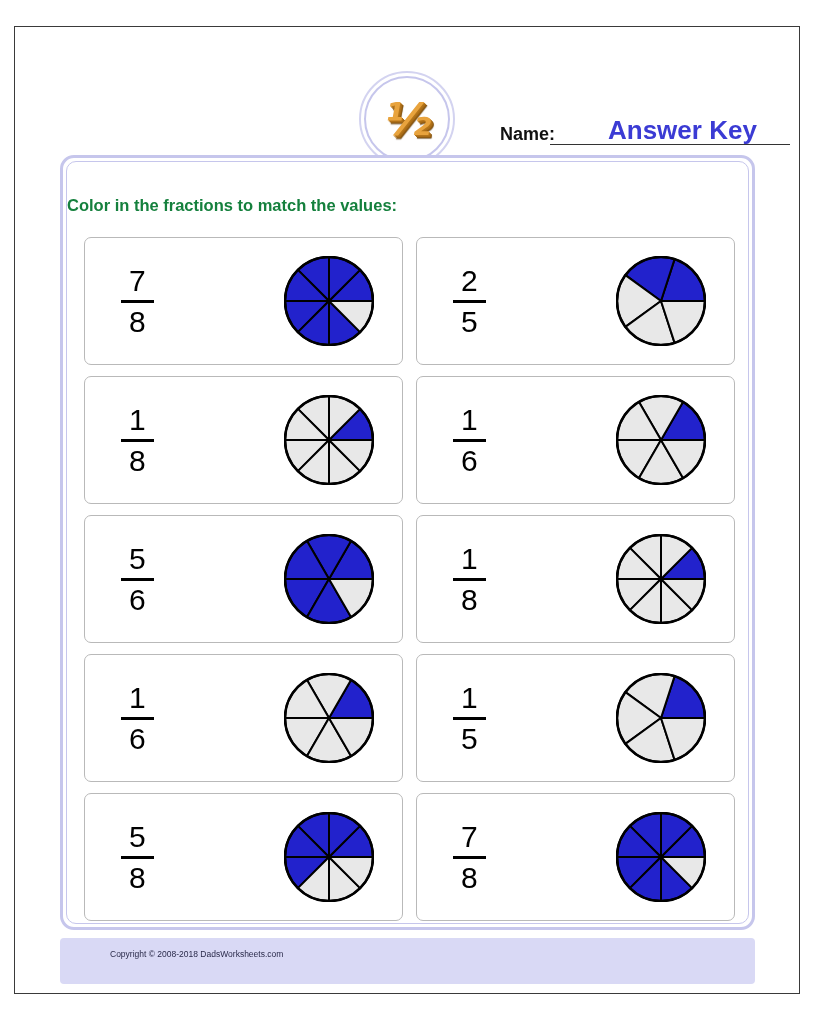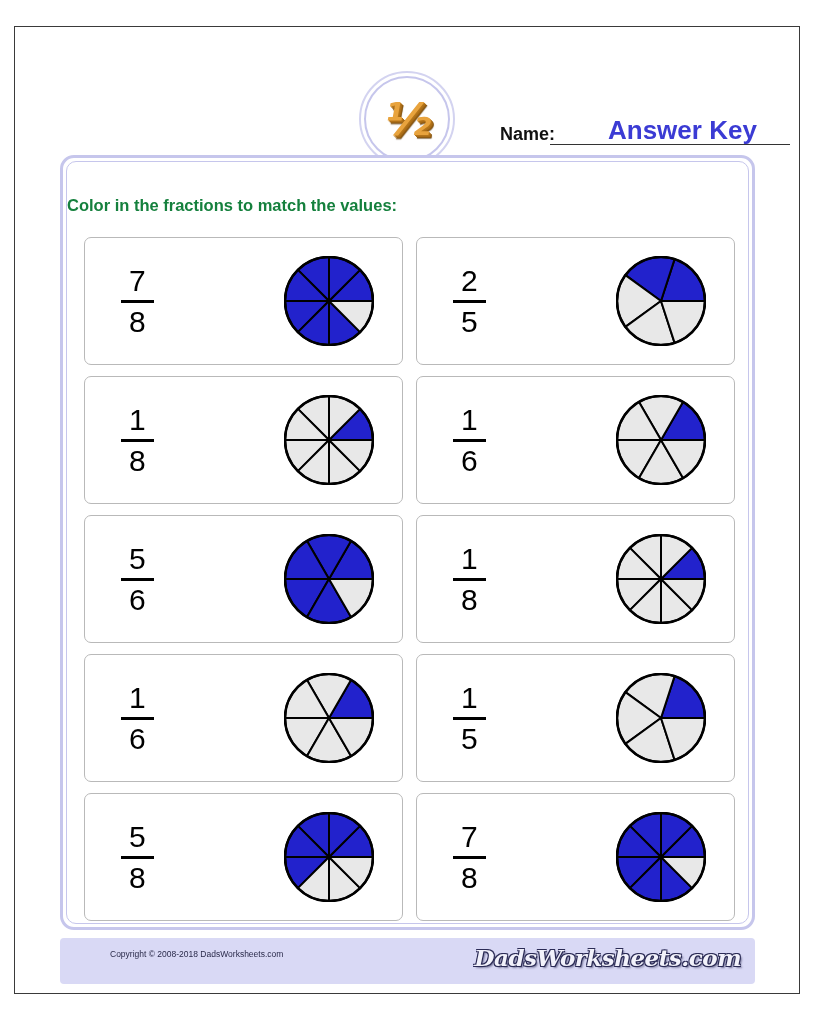--- a/index.html
+++ b/index.html
@@ -451,16 +451,15 @@
             </div>
           </div>
         </div>
     </div>
   </div>
 
   <div class="footer">
     <div class="copyright">
       <div>Copyright © 2008-2018 DadsWorksheets.com</div>
     </div>
-    <div class="brand-logo">DadsWorksheets.com</div>
   </div>
 
 </div>
 
 </body></html>

